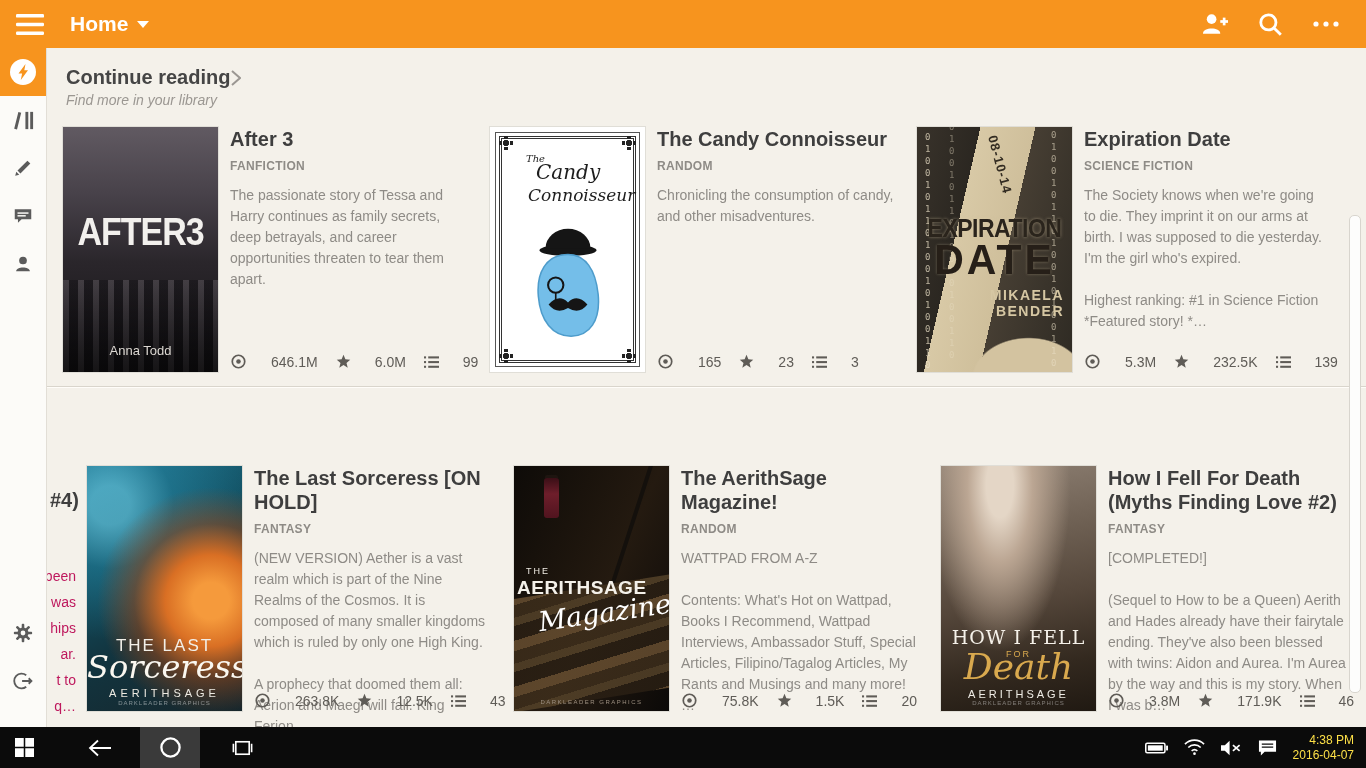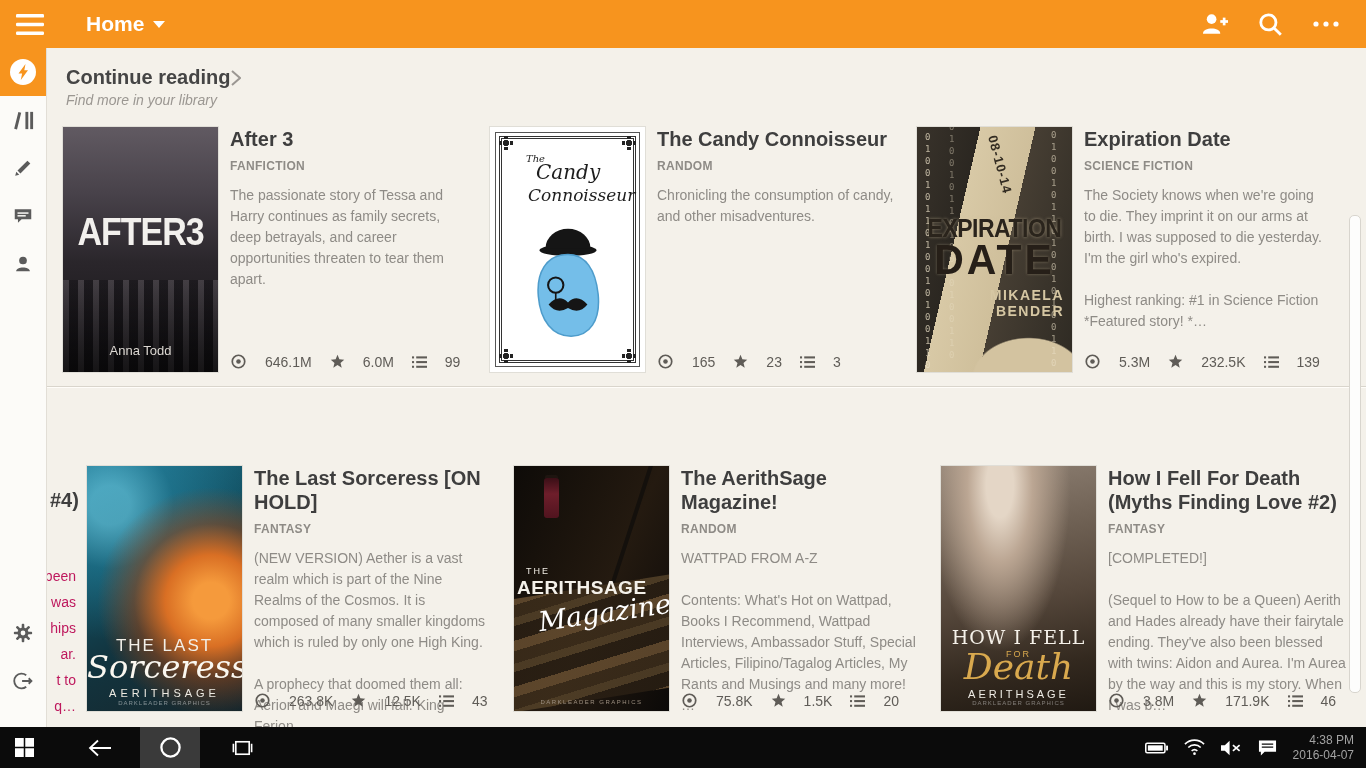--- a/index.html
+++ b/index.html
@@ -5,21 +5,21 @@
   html,body{margin:0;padding:0;}
   body{width:1366px;height:768px;position:relative;overflow:hidden;
        font-family:"Liberation Sans",sans-serif;background:#F4F1EA;}
   svg{display:block;}
 
   
   .titlebar{position:absolute;left:0;top:0;right:0;height:48px;background:#F7941E;
             display:flex;align-items:center;z-index:10;}
   .hamburger-btn{margin-left:10px;width:40px;height:40px;display:flex;align-items:center;
             justify-content:center;background:none;border:none;cursor:pointer;padding:0;}
-  .app-title{margin-left:36px;display:flex;align-items:center;gap:9px;color:#FFF;
+  .app-title{margin-left:20px;display:flex;align-items:center;gap:9px;color:#FFF;
             font-size:21px;font-weight:700;cursor:pointer;}
   .titlebar-right{margin-left:auto;display:flex;align-items:center;gap:12px;padding-right:18px;}
   .tb-icon-btn{width:44px;height:44px;display:flex;align-items:center;justify-content:center;
             background:none;border:none;cursor:pointer;padding:0;}
 
   
   .sidebar{position:absolute;left:0;top:48px;bottom:41px;width:46px;background:#FCFBF8;
            border-right:1px solid #E2DED6;z-index:5;}
   .side-btn{width:46px;height:48px;display:flex;align-items:center;justify-content:center;
            background:none;border:none;cursor:pointer;padding:0;}
@@ -49,21 +49,21 @@
   
   .story-card{width:427px;height:245px;position:relative;flex:0 0 auto;cursor:pointer;}
   .cover{position:absolute;left:0;top:0;width:155px;height:245px;overflow:hidden;
          box-shadow:0 0 0 1px rgba(0,0,0,.08);}
   .meta{position:absolute;left:167px;top:0;width:238px;bottom:0;}
   .story-title{margin:0;font-size:20px;line-height:24px;font-weight:700;color:#3E3E3E;}
   .story-category{margin-top:8px;font-size:12px;font-weight:700;letter-spacing:.3px;color:#8E8B86;}
   .story-desc{margin-top:12px;font-size:14px;line-height:21px;color:#8E8B86;white-space:pre-line;}
   .story-stats{position:absolute;left:0;bottom:2px;display:flex;gap:18px;align-items:center;
                color:#5F5C57;font-size:14px;}
-  .stat{display:flex;align-items:center;gap:18px;}
+  .stat{display:flex;align-items:center;gap:24px;}
 
   
   .cover-line{position:absolute;}
 
   .cover-after3{background:linear-gradient(#615A62 0%,#474149 28%,#2A262B 55%,#141215 100%);}
   .a3-sky{position:absolute;left:0;right:0;bottom:0;height:92px;
       background:linear-gradient(rgba(0,0,0,0), rgba(0,0,0,.6)),
       repeating-linear-gradient(90deg, rgba(120,113,120,.35) 0 6px, rgba(22,20,24,.55) 6px 15px);}
   .a3-main{left:0;right:0;top:86px;text-align:center;font-size:34px;font-weight:700;
       color:#F2F0ED;letter-spacing:-1px;transform:scaleY(1.12);}
@@ -151,21 +151,21 @@
   .taskbar{position:absolute;left:0;right:0;bottom:0;height:41px;background:#0B0B0B;
       display:flex;align-items:center;z-index:20;}
   .tk-btn{height:41px;display:flex;align-items:center;justify-content:center;background:none;
       border:none;cursor:pointer;padding:0;}
   .tk-start{width:48px;}
   .tk-back{width:48px;margin-left:28px;}
   .tk-cortana{width:60px;margin-left:16px;background:#3A3A3A;}
   .tk-taskview{width:48px;margin-left:18px;}
   .tk-right{margin-left:auto;display:flex;align-items:center;gap:16px;padding-right:12px;}
   .tk-tray-btn{background:none;border:none;cursor:pointer;padding:0;display:flex;align-items:center;}
-  .tk-clock{color:#a3a3a3;font-size:12px;line-height:15px;text-align:right;cursor:pointer;}
+  .tk-clock{color:#fde047;font-size:12px;line-height:15px;text-align:right;cursor:pointer;}
 </style>
 </head>
 <body>
 
 <header class="titlebar">
   <button class="hamburger-btn">
     <svg width="28" height="21" viewBox="0 0 28 21" fill="#FFF">
         <rect y="0" width="28" height="3.6" rx="1.2"></rect>
         <rect y="8.7" width="28" height="3.6" rx="1.2"></rect>
         <rect y="17.4" width="28" height="3.6" rx="1.2"></rect>

